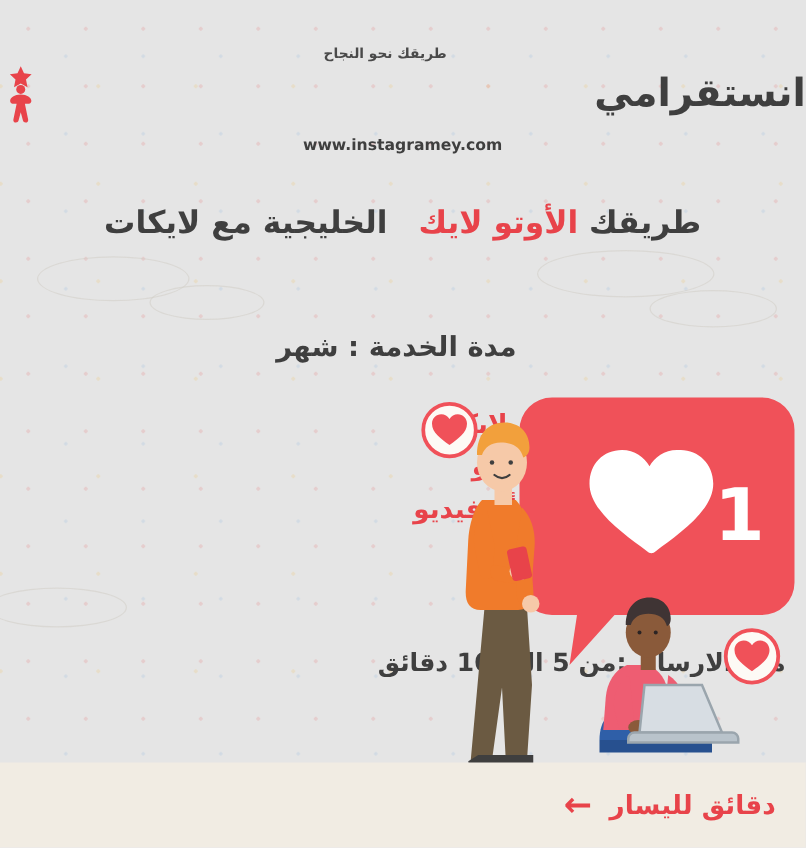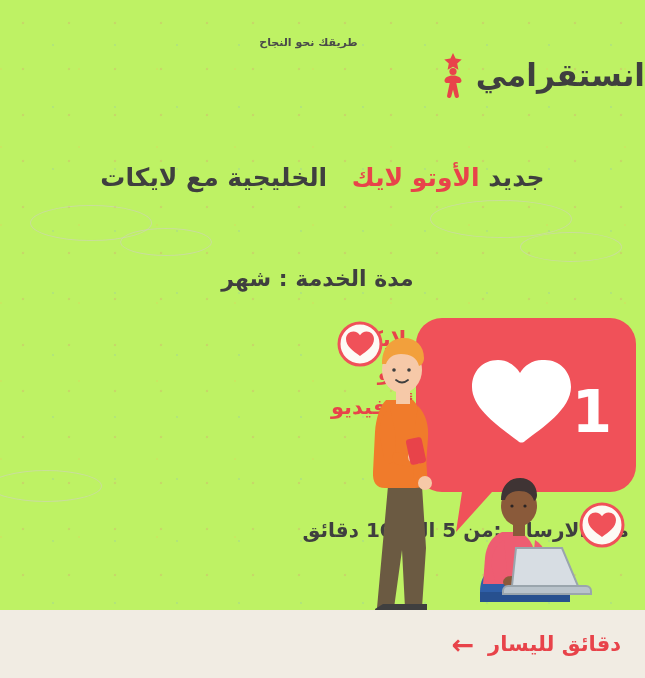--- a/index.html
+++ b/index.html
@@ -5,21 +5,21 @@
   html,body{margin:0;padding:0;}
   body{
     width:645px;height:678px;
     background:#fdfaf5;
     font-family:"DejaVu Sans", sans-serif;
     overflow:hidden;
     position:relative;
   }
   .card{
     position:absolute;inset:0;
-    background:#bef264;
+    background:#e5e5e5;
     overflow:hidden;
   }
   
   .texture{
     position:absolute;inset:0;
     background-image:
       radial-gradient(circle, rgba(230,120,120,.22) 1.4px, transparent 1.6px),
       radial-gradient(circle, rgba(120,170,220,.18) 1.2px, transparent 1.4px),
       radial-gradient(circle, rgba(240,190,90,.20) 1.3px, transparent 1.5px);
     background-size:46px 46px, 62px 62px, 78px 78px;
@@ -40,21 +40,21 @@
     text-align:center;
   }
   .logo-tag{
     font-size:11px;color:#4a4a4a;
     letter-spacing:0;
     margin:0 0 2px 0;
     font-weight:bold;
     transform:translateX(-14px);
   }
   .logo-row{
-    display:flex;align-items:center;justify-content:flex-start;gap:6px;
+    display:flex;align-items:center;justify-content:space-between;gap:6px;
   }
   .logo-name{
     font-size:31px;font-weight:bold;color:#3f3f3f;
     line-height:1;
   }
   .logo-mark{
     width:34px;height:48px;position:relative;display:inline-block;
   }
   .logo-url{
     margin-top:9px;
@@ -136,24 +136,25 @@
     <div class="logo-row">
       <span class="logo-name">انستقرامي</span>
       <span class="logo-mark">
         <svg width="34" height="48" viewBox="0 0 34 48">
           <path d="M17 2 l2.6 5.6 6.1 .8 -4.5 4.2 1.2 6.1 -5.4-3 -5.4 3 1.2-6.1 -4.5-4.2 6.1-.8z" fill="#e8434a"></path>
           <circle cx="17" cy="20.5" r="3.6" fill="#e8434a"></circle>
           <path d="M17 24.5 c-5 0-8.5 2.4-8.5 5.2 0 1.6 1.4 2.3 3 2.3 l2.2 0 -2.6 12.5 c-.3 1.4 .6 2.5 2 2.5 1.1 0 1.9-.7 2.2-1.8 l1.7-6.4 1.7 6.4 c.3 1.1 1.1 1.8 2.2 1.8 1.4 0 2.3-1.1 2-2.5 l-2.6-12.5 2.2 0 c1.6 0 3-.7 3-2.3 0-2.8-3.5-5.2-8.5-5.2z" fill="#e8434a"></path>
         </svg>
       </span>
     </div>
+    <div class="logo-url">www.instagramey.com</div>
   </div>
 
   <div class="title">
-    <span>جديد </span><span class="accent">الأوتو لايك</span><span> الخليجية مع لايكات</span>
+    <span>طريقك </span><span class="accent">الأوتو لايك</span><span> الخليجية مع لايكات</span>
   </div>
 
   <div class="duration">مدة الخدمة : شهر</div>
 
   <div class="desc">
     <div>شرح الخدمة : ارسال لايكات</div>
     <div>خليجية ومشاهدات فيديو</div>
     <div>اتوماتيكيا لكل صورة أو فيديو</div>
     <div>جديد يضاف في حسابك</div>
   </div>

